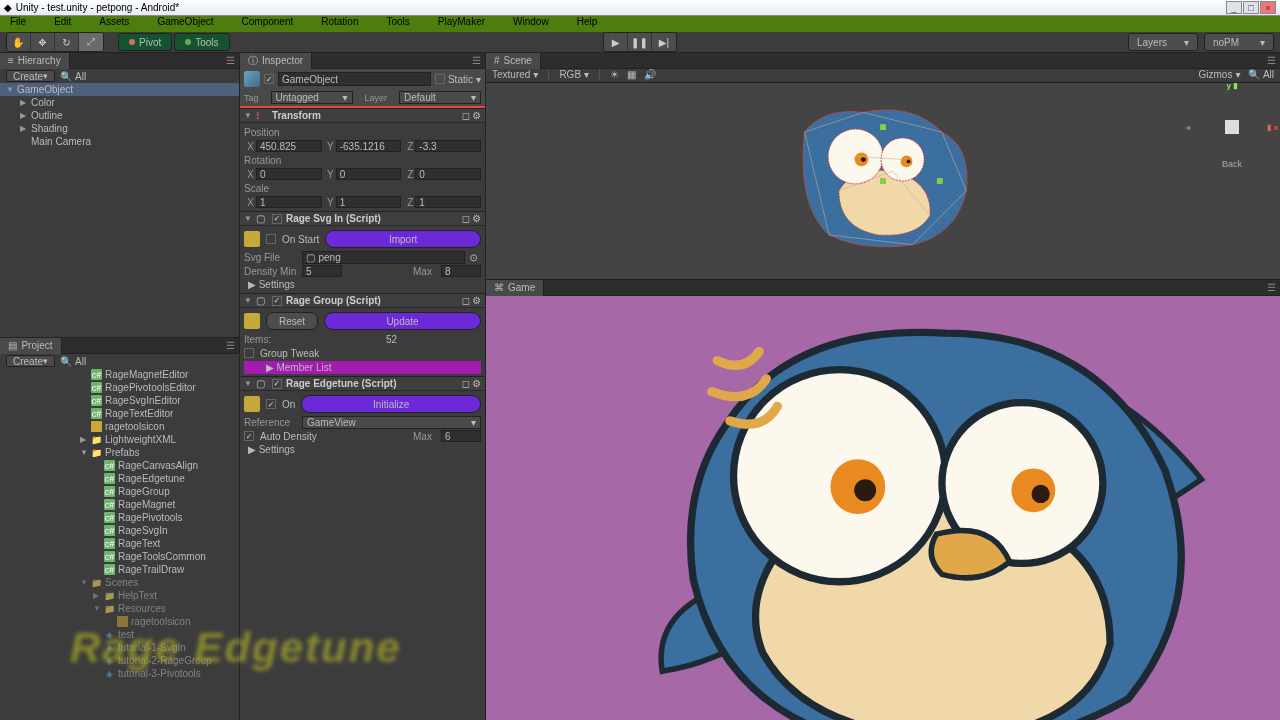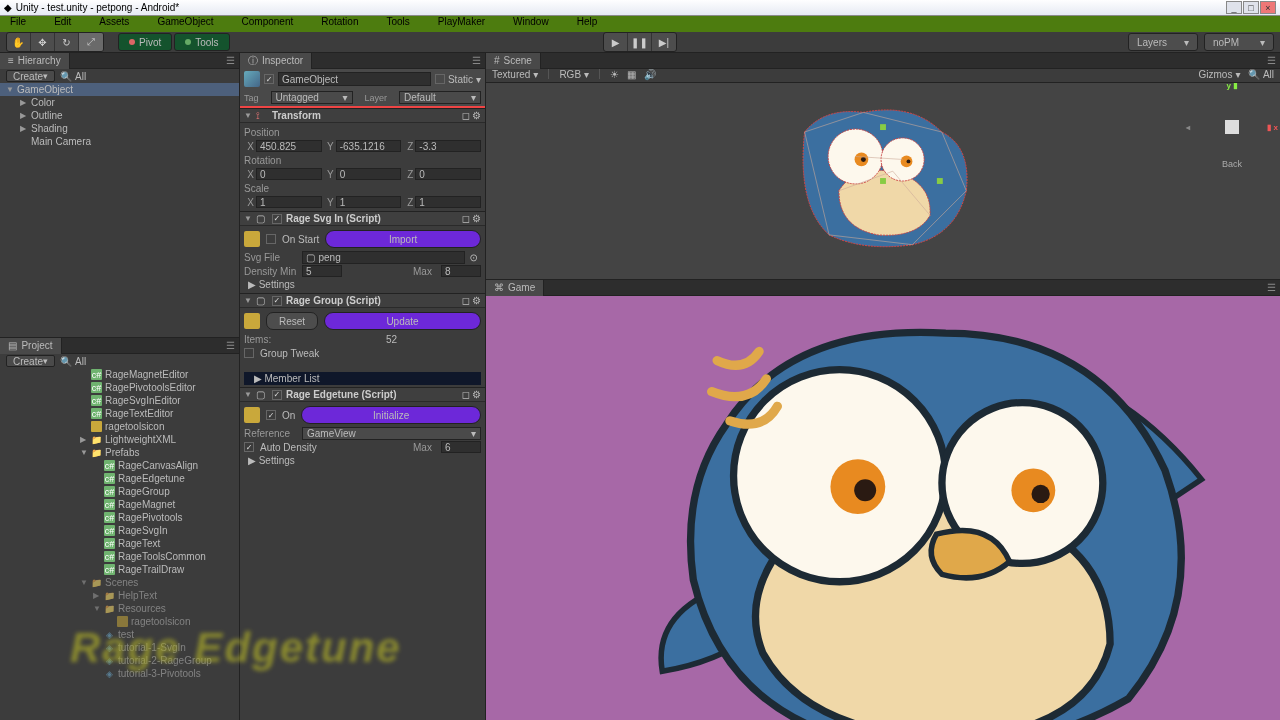--- a/index.html
+++ b/index.html
@@ -68,21 +68,21 @@
 .comp-body{padding:2px 4px}
 .prop-row{display:flex;align-items:center;height:14px;gap:2px;font-size:9px}
 .prop-row .plbl{width:56px;color:#999}
 .prop-row .axlbl{width:10px;color:#999;text-align:right}
 .numfield{flex:1;background:#2f2f2f;border:1px solid #222;height:12px;padding:0 3px;display:flex;align-items:center;color:#ccc}
 .script-row{display:flex;align-items:center;gap:6px;padding:2px 0}
 .wide-btn{flex:1;background:#6d28d9;border:1px solid #222;border-radius:9px;height:18px;display:flex;align-items:center;justify-content:center;cursor:pointer}
 .half-btn{flex:0 0 auto;width:52px;background:#4d4d4d;border:1px solid #222;border-radius:7px;height:18px;display:flex;align-items:center;justify-content:center;cursor:pointer}
 .objfield{flex:1;background:#2f2f2f;border:1px solid #222;height:13px;display:flex;align-items:center;padding:0 3px;gap:3px}
 .settings-fold{display:flex;align-items:center;gap:3px;padding:1px 4px;color:#999;font-size:9px;cursor:pointer}
-.member-list{background:#0f172a;padding:1px 10px;color:#fff;font-size:9px;margin-top:12px}
+.member-list{background:#a21caf;padding:1px 22px;color:#fff;font-size:9px;margin-top:1px}
 .viewport-col{flex:1;display:flex;flex-direction:column}
 .scene-panel{height:227px;display:flex;flex-direction:column;border-bottom:1px solid #222}
 .scene-toolbar{background:#3c3c3c;height:14px;display:flex;align-items:flex-start;padding:0 6px;gap:8px;font-size:9px;border-bottom:1px solid #222}
 .scene-toolbar .sep{width:1px;height:10px;background:#555;margin:0 2px}
 .scene-toolbar .ddmini{display:flex;align-items:center;gap:3px;cursor:pointer}
 .scene-canvas{flex:1;background:#444;position:relative;overflow:hidden}
 .gizmo{position:absolute;right:18px;top:14px;width:60px;height:60px;display:flex;align-items:center;justify-content:center}
 .gizmo .cube{width:14px;height:14px;background:#ddd;position:relative}
 .gizmo .ax{position:absolute;font-size:8px;font-weight:bold}
 .gizmo .ax-y{color:#8e4;top:-16px;left:50%;transform:translateX(-50%)}

